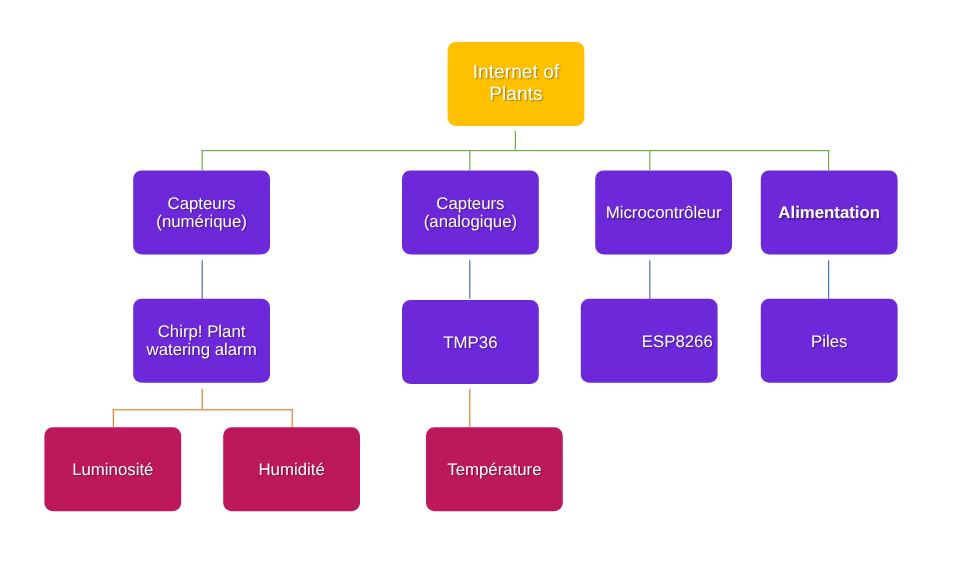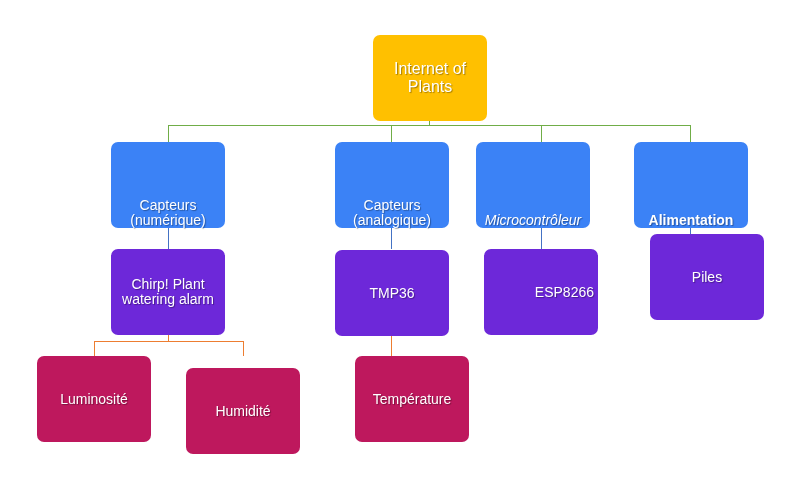--- a/index.html
+++ b/index.html
@@ -1,24 +1,24 @@
 <!DOCTYPE html>
 <html><head>
   <meta charset="utf-8">
   <style>
     html, body { margin: 0; padding: 0; background: #ffffff; }
     body { width: 795px; height: 486px; position: relative; overflow: hidden;
            font-family: "Liberation Sans", sans-serif; }
-    .node { position: absolute; width: 114px; height: 86px; border-radius: 7px;
+    .node { position: absolute; width: 114px; height: 70px; border-radius: 7px;
             display: flex; align-items: center; justify-content: center; text-align: center;
             color: #ffffff; font-size: 14px; line-height: 15px;
             text-shadow: 1px 1px 1px rgba(0,0,0,0.35); box-sizing: border-box; padding: 0 4px; }
     .node span { white-space: pre-line; }
     .root { background: #ffc000; font-size: 16px; line-height: 18px; }
-    .lvl1 { background: #3b82f6; align-items: flex-end; }
+    .lvl1 { background: #6d28d9; }
     .lvl2 { background: #6d28d9; }
     .lvl3 { background: #be185d; }
     .line { position: absolute; }
     .g { background: #70ad47; }
     .b { background: #4472c4; }
     .o { background: #ed7d31; }
   </style>
 </head>
 <body>
 
@@ -46,42 +46,42 @@
 </div>
 
 <div class="node lvl1" style="left:111px;top:142px;">
   <span>Capteurs
 (numérique)</span>
 </div>
 <div class="node lvl1" style="left:335px;top:142px;">
   <span>Capteurs
 (analogique)</span>
 </div>
-<div class="node lvl1" style="left:476px;top:142px;font-style:italic;">
+<div class="node lvl1" style="left:496px;top:142px;">
   <span>Microcontrôleur</span>
 </div>
 <div class="node lvl1" style="left:634px;top:142px;font-weight:bold;">
   <span>Alimentation</span>
 </div>
 
 <div class="node lvl2" style="left:111px;top:249px;">
   <span>Chirp! Plant
 watering alarm</span>
 </div>
 <div class="node lvl2" style="left:335px;top:250px;">
   <span>TMP36</span>
 </div>
 <div class="node lvl2" style="left:484px;top:249px;justify-content:flex-end;">
   <span>ESP8266</span>
 </div>
-<div class="node lvl2" style="left:634px;top:234px;margin-left:16px;">
+<div class="node lvl2" style="left:634px;top:249px;">
   <span>Piles</span>
 </div>
 
 <div class="node lvl3" style="left:37px;top:356px;">
   <span>Luminosité</span>
 </div>
-<div class="node lvl3" style="left:186px;top:368px;">
+<div class="node lvl3" style="left:186px;top:356px;">
   <span>Humidité</span>
 </div>
 <div class="node lvl3" style="left:335px;top:356px;margin-left:20px;">
   <span>Température</span>
 </div>
 
 </body></html>

